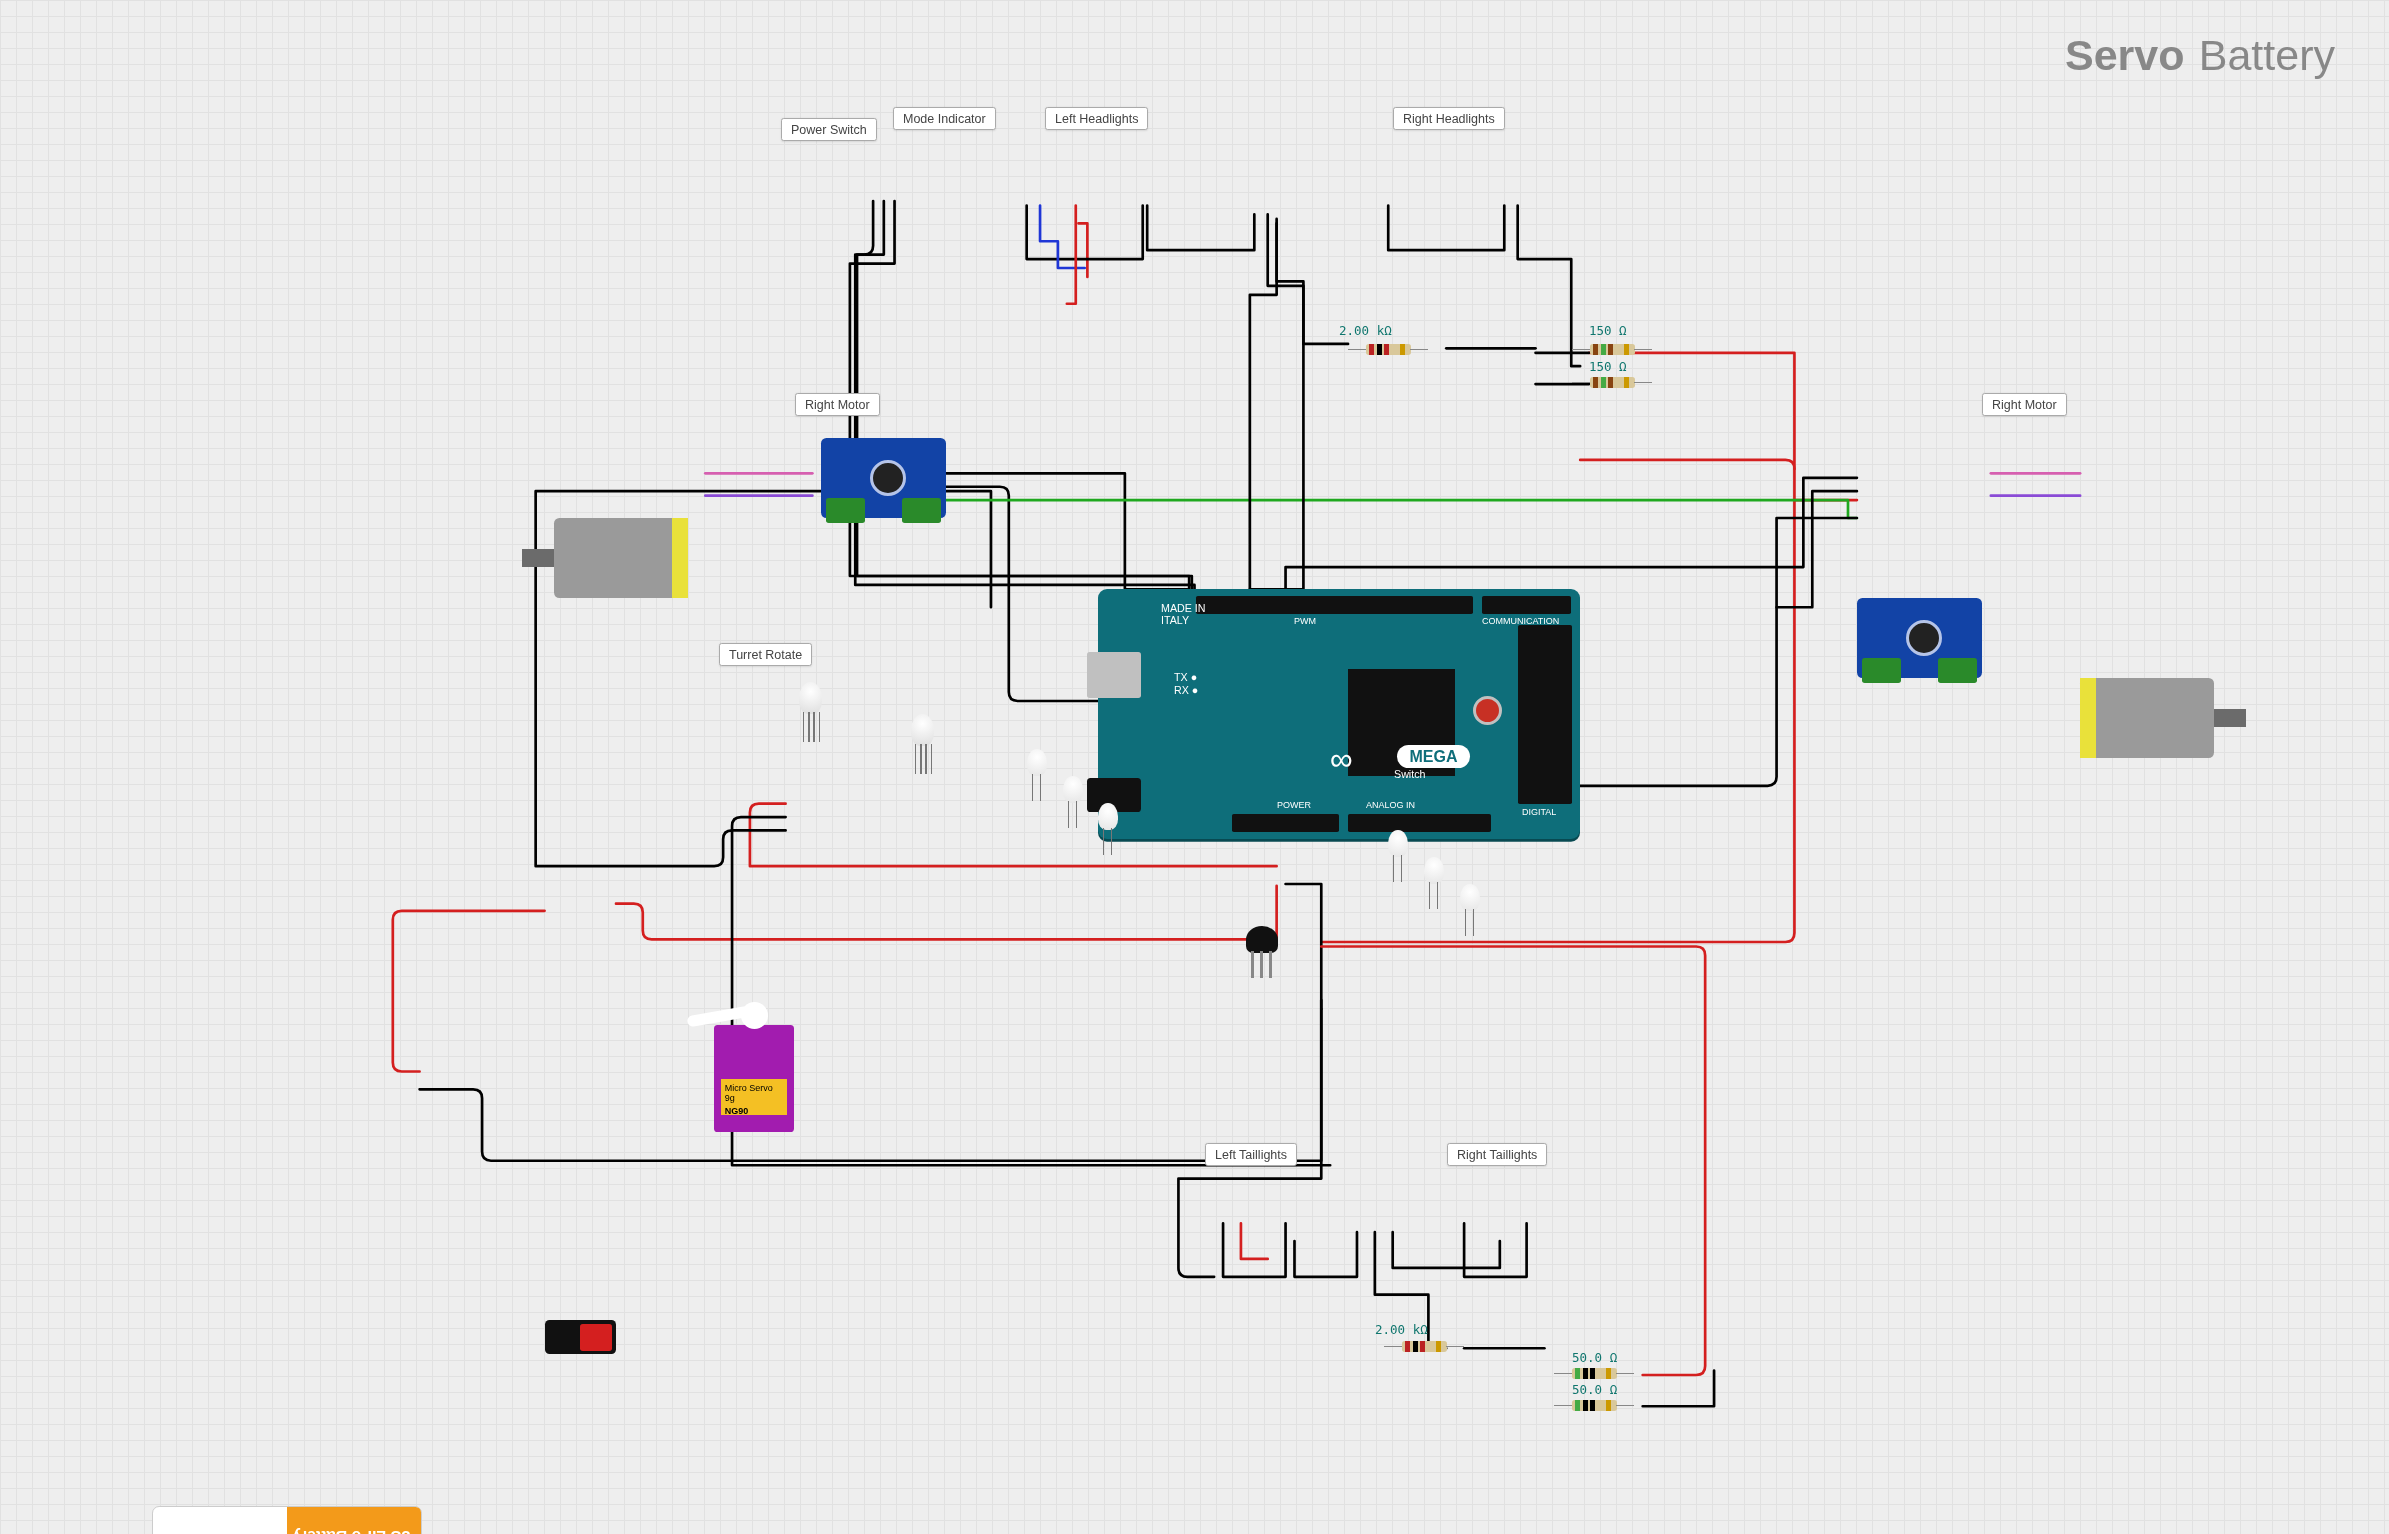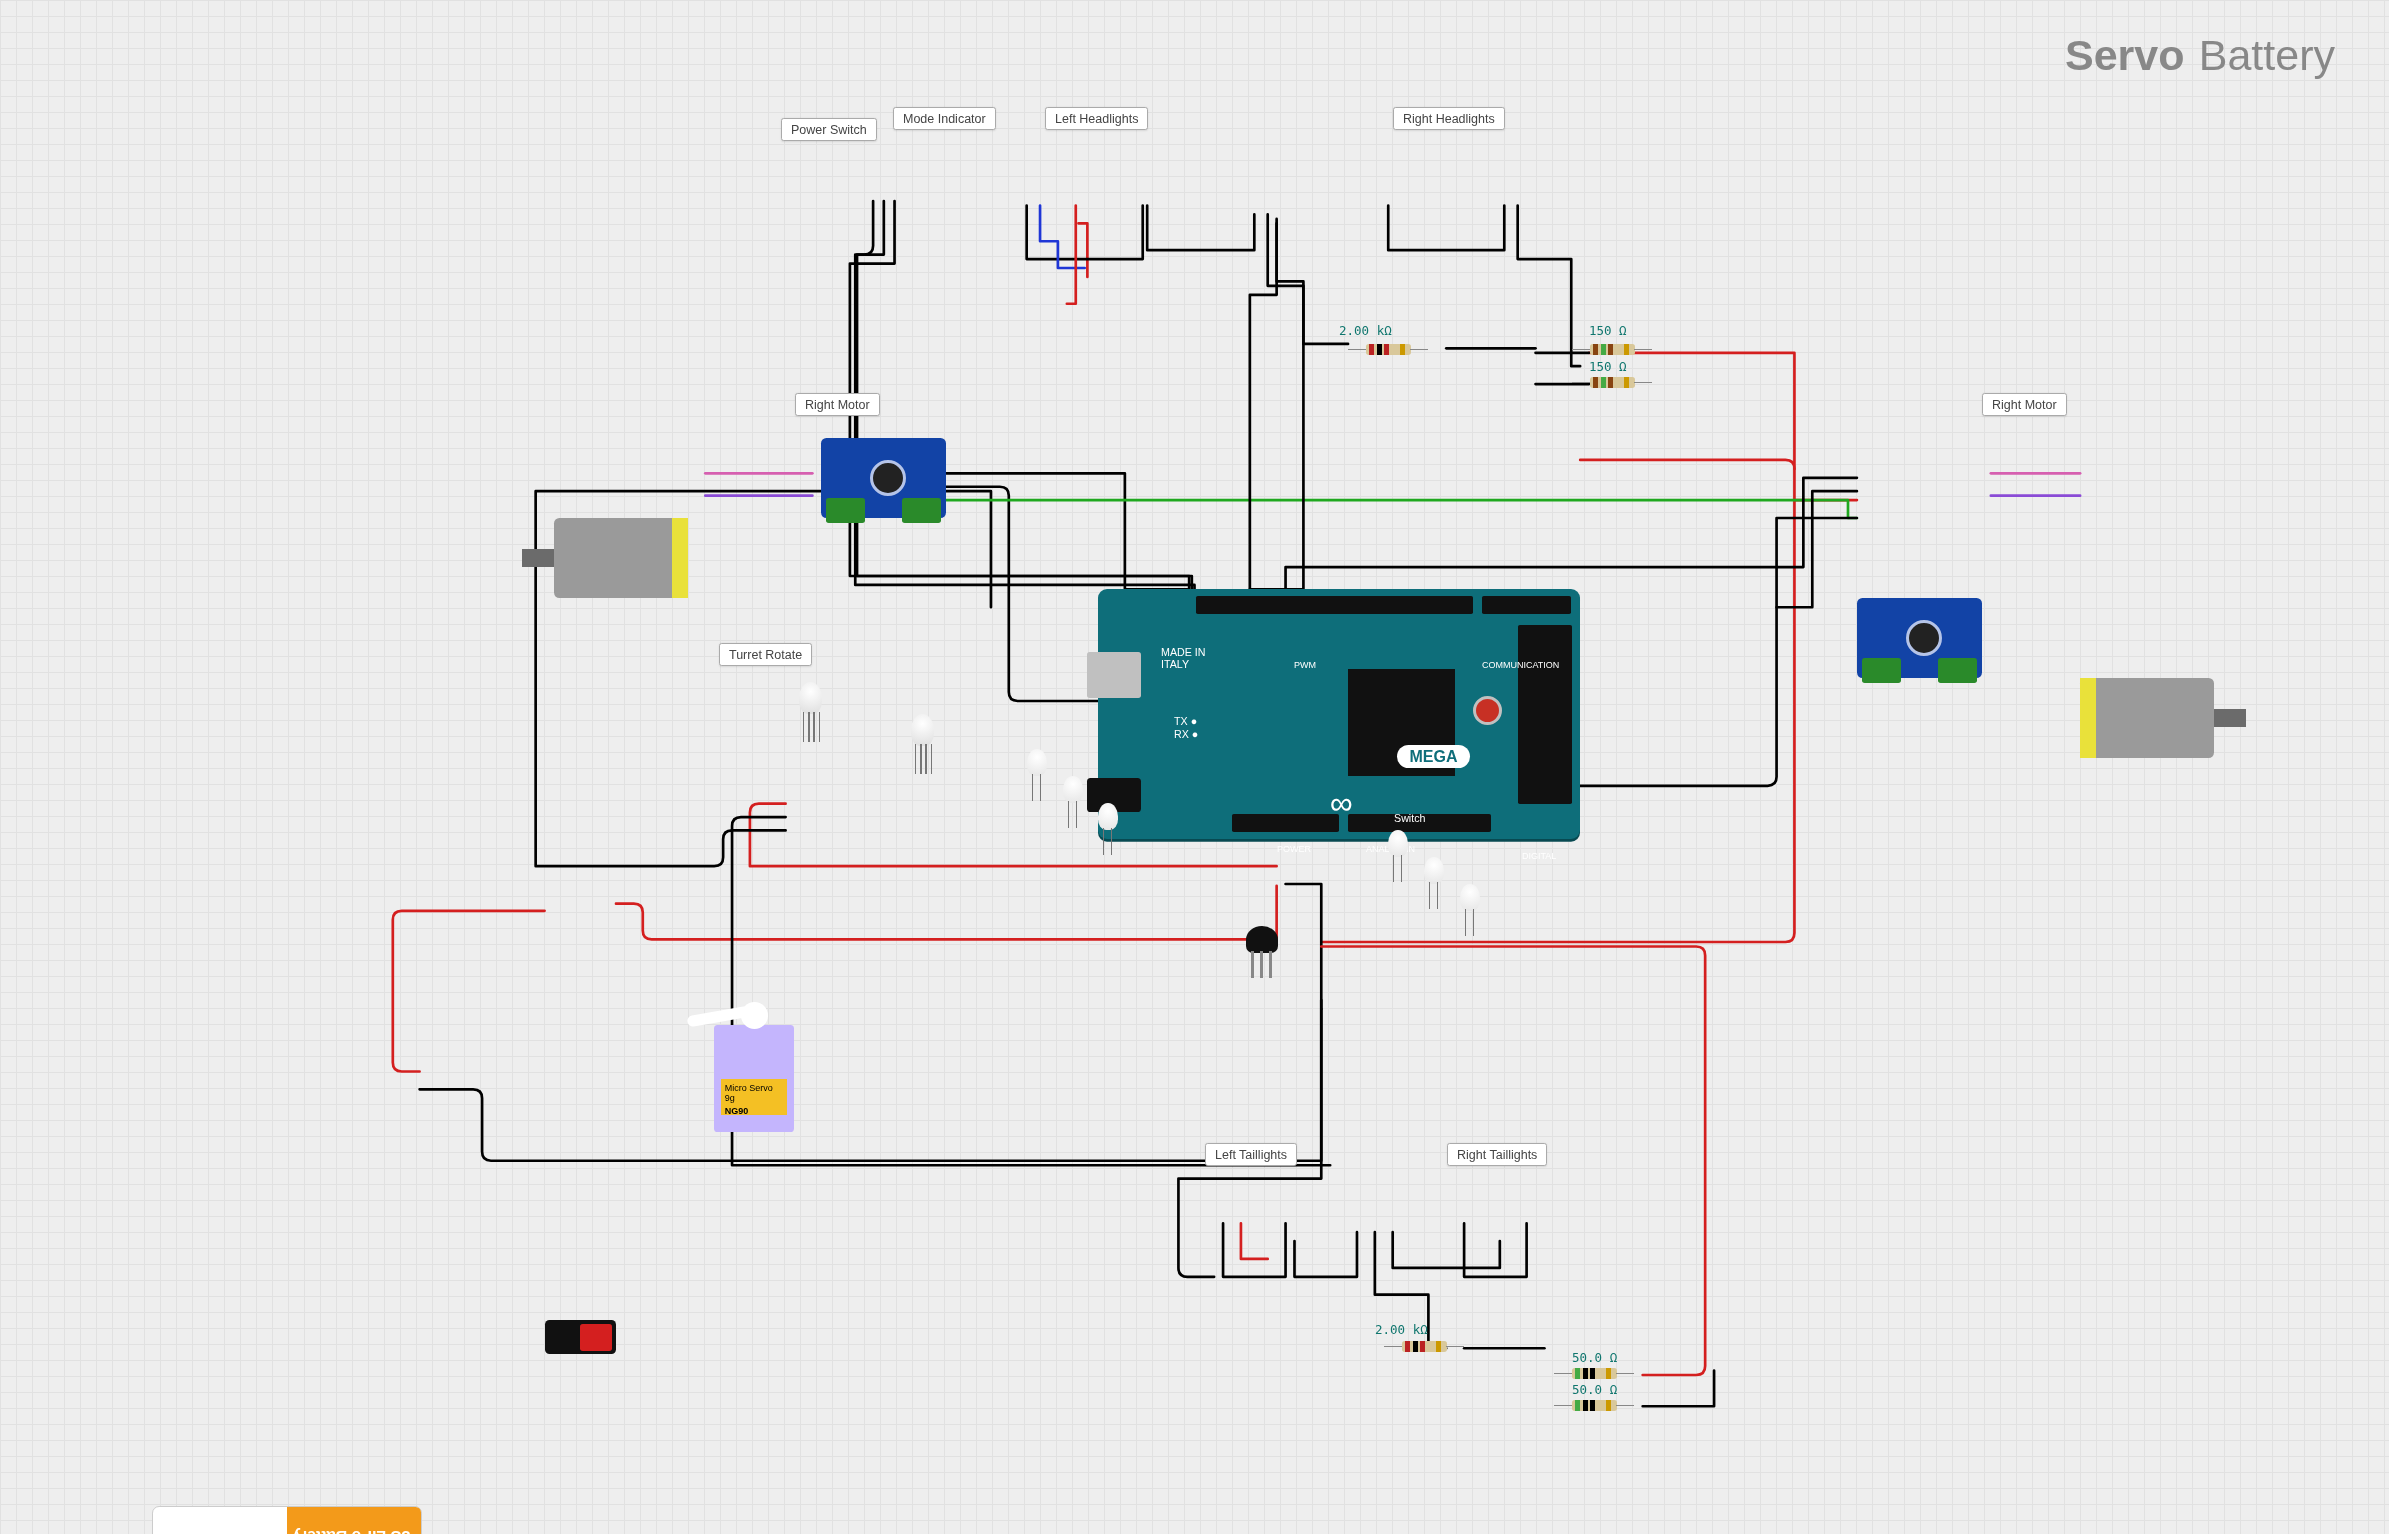--- a/index.html
+++ b/index.html
@@ -31,32 +31,32 @@
   .arduino{
     width:482px;height:250px;background:#0e6e7a;border-radius:9px;
     box-shadow:0 2.7px 0 #084a52;
   }
   .arduino .hdr{position:absolute;background:#111;border-radius:1.8px;}
   .arduino .barrel{position:absolute;left:-10.7px;bottom:27px;width:54px;height:34px;background:#111;border-radius:3.6px;}
   .arduino .usb{position:absolute;left:-10.7px;top:63px;width:54px;height:46px;background:#c0c0c0;border-radius:2.7px;}
   .arduino .chip{position:absolute;left:250px;top:80px;width:107px;height:107px;background:#111;}
   .arduino .reset{position:absolute;left:375px;top:107px;width:23px;height:23px;background:#c73024;border-radius:50%;border:3.6px solid #c0c0c0;}
   .arduino .mega{position:absolute;left:299px;top:156px;background:#fff;color:#0e6e7a;font:700 16px Arial;padding:2.7px 12.5px;border-radius:12.5px;}
-  .arduino .txt{position:absolute;color:#fff;font:10.7px Arial;margin-top:44px;}
+  .arduino .txt{position:absolute;color:#fff;font:10.7px Arial;}
   .driver{
     width:125px;height:80px;background:#1243a6;border-radius:5.4px;position:relative;
   }
   .driver .ic{position:absolute;left:49px;top:22px;width:30px;height:30px;border-radius:50%;background:#222;border:3.6px solid #b5c4e8;}
   .driver .term{position:absolute;width:39px;height:25px;background:#2a8a2a;bottom:-5.4px;border-radius:2.7px;}
   .motor{
     width:134px;height:80px;background:#9a9a9a;border-radius:5.4px;position:relative;
   }
   .motor .cap{position:absolute;top:0;width:16px;height:80px;background:#e9e13a;}
   .motor .shaft{position:absolute;top:31px;width:32px;height:18px;background:#6b6b6b;}
-  .servo{width:80px;height:107px;background:#c4b5fd;border-radius:3.6px;position:relative;}
+  .servo{width:80px;height:107px;background:#a21caf;border-radius:3.6px;position:relative;}
   .servo .label{position:absolute;left:7.1px;top:54px;width:66px;height:36px;background:#f4c024;font:9px Arial;color:#000;padding:3.6px;box-sizing:border-box;}
   .servo .horn{position:absolute;left:27px;top:-23px;width:27px;height:27px;border-radius:50%;background:#fff;}
   .servo .arm{position:absolute;left:-27px;top:-14.3px;width:63px;height:10.7px;background:#fff;border-radius:5.4px;transform:rotate(-10deg);}
   .rocker{width:71px;height:34px;background:#111;border-radius:4.5px;position:relative;}
   .rocker .on{position:absolute;right:3.6px;top:3.6px;width:32px;height:27px;background:#d41f1f;border-radius:2.7px;}
   .battery{width:268px;height:63px;background:#fff;border:1.8px solid #ccc;border-radius:7.1px;position:relative;}
   .battery .band{position:absolute;right:0;top:0;width:134px;height:63px;background:#f39a1a;border-radius:0 5.4px 5.4px 0;}
   .battery .txt{position:absolute;right:10.7px;top:19.6px;color:#fff;font:700 16px Arial;transform:rotate(180deg);}
   .led-rgb{width:23px;height:32px;background:radial-gradient(circle at 50% 30%,#fff,#dcdcdc);border-radius:50% 50% 40% 40%;position:relative;}
   .led-rgb .leg{position:absolute;top:30px;width:1.8px;height:30px;background:#777;}

